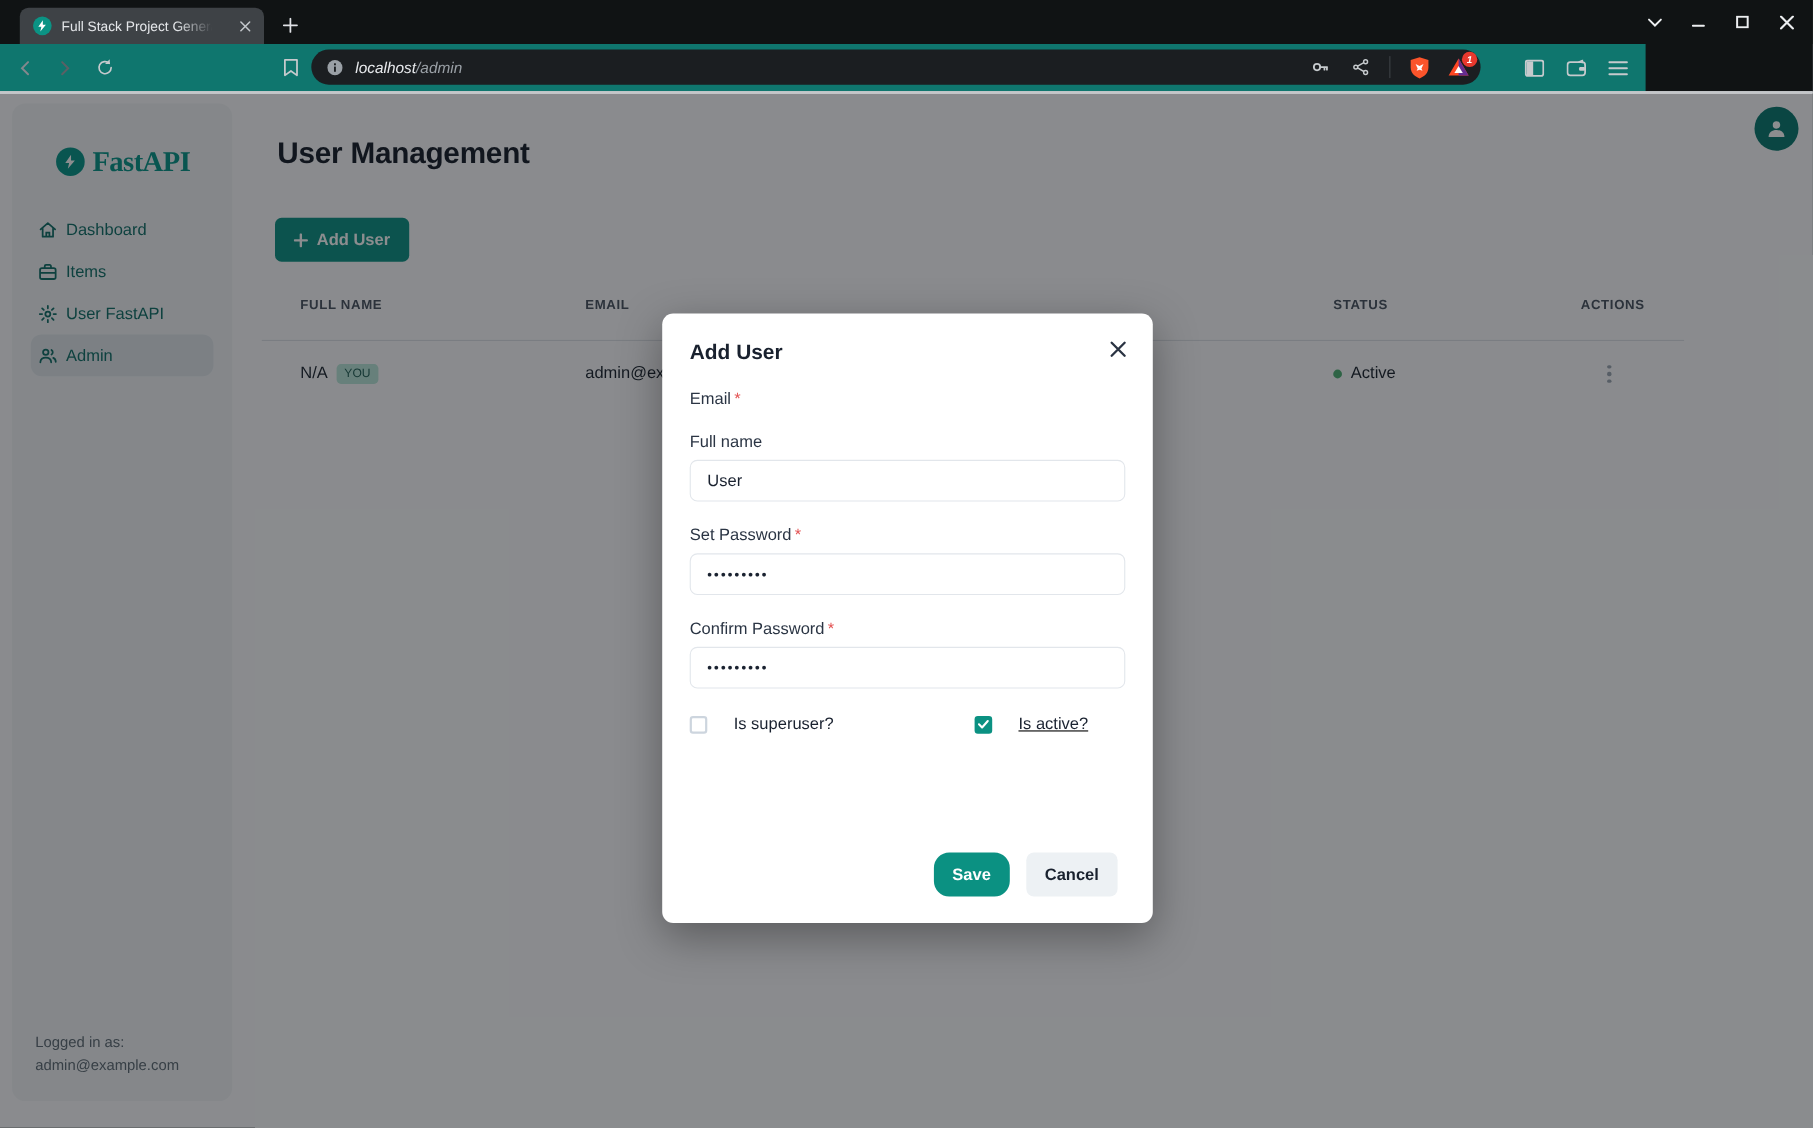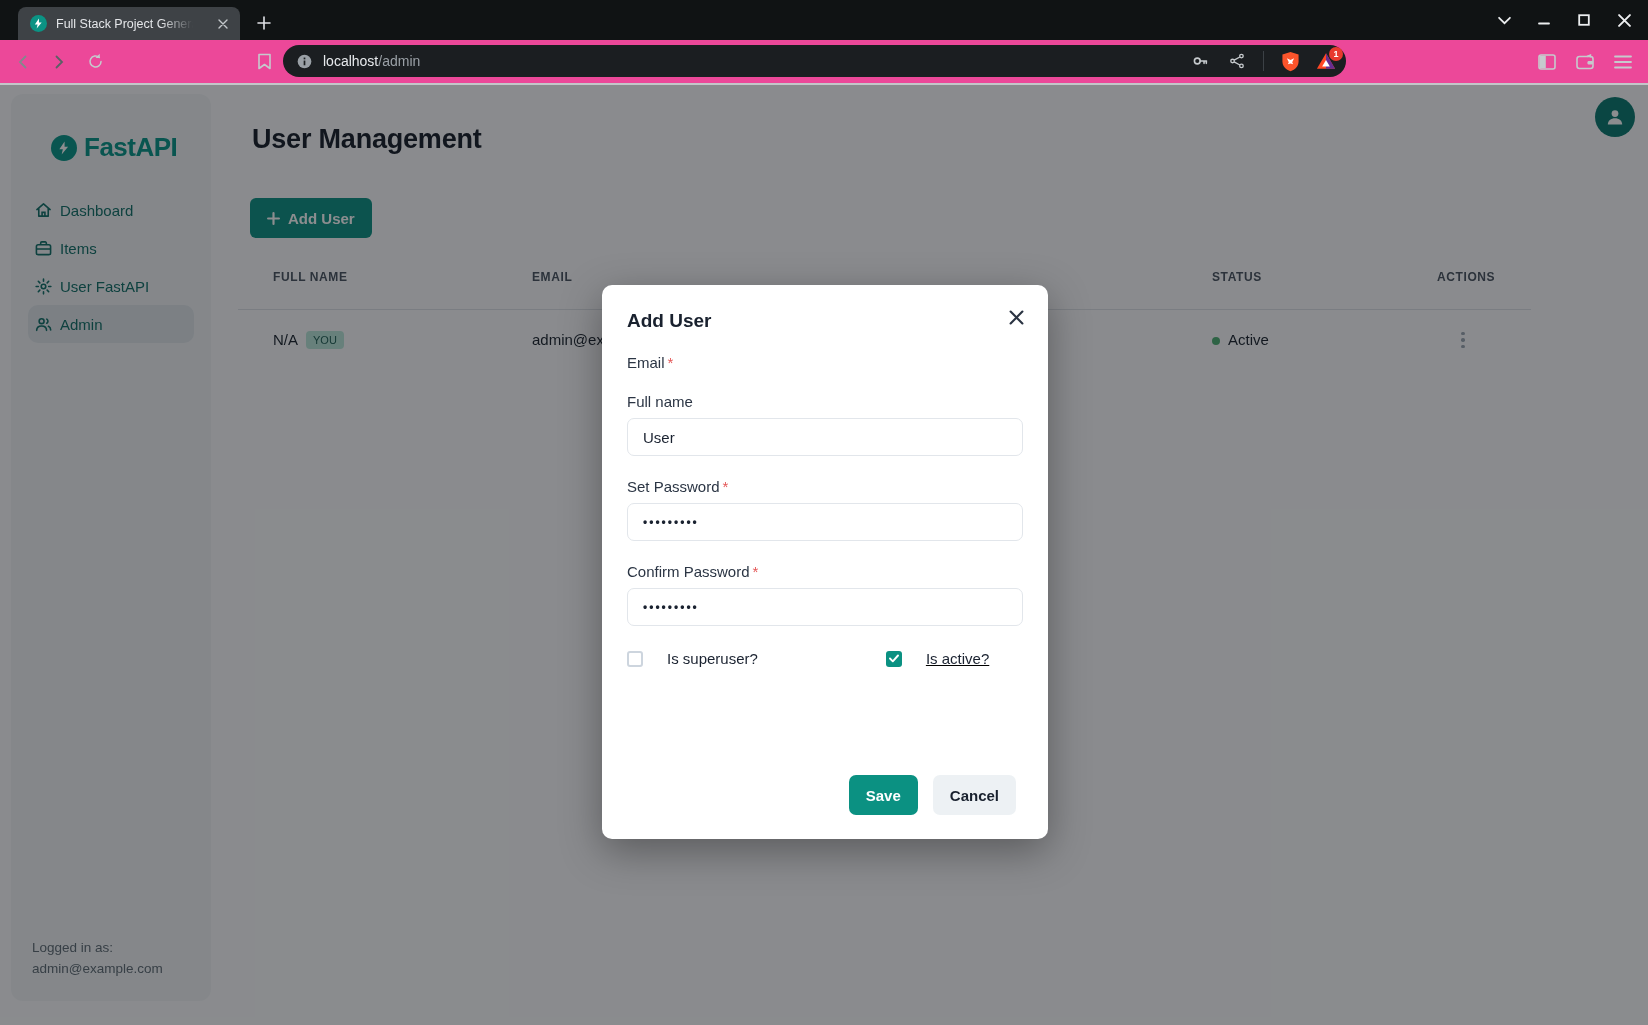--- a/index.html
+++ b/index.html
@@ -14,21 +14,21 @@
   .favicon { width:17px; height:17px; border-radius:50%; background:#0b9384; display:flex;
              align-items:center; justify-content:center; flex:none; }
   .tab-title { color:#e4e6e9; font-size:12.5px; margin-left:9px; white-space:nowrap; overflow:hidden;
                width:140px; -webkit-mask-image:linear-gradient(to right,#000 75%,transparent 98%);
                mask-image:linear-gradient(to right,#000 75%,transparent 98%); }
   .tab-close { margin-left:auto; color:#c3c7cb; width:18px; height:18px; display:flex; align-items:center; justify-content:center; }
   .newtab { position:absolute; left:252px; top:11px; width:24px; height:24px; display:flex; align-items:center; justify-content:center; }
   .win-controls { position:absolute; right:0; top:0; height:40px; display:flex; align-items:center; gap:16px; padding-right:12px; }
   .winbtn { width:24px; height:24px; display:flex; align-items:center; justify-content:center; color:#eceef0; }
 
-  .toolbar { position:absolute; left:0; top:40px; width:1648px; height:43px; background:#ec4899; display:flex; align-items:center; }
+  .toolbar { position:absolute; left:0; top:40px; width:1496px; height:43px; background:#0f766e; display:flex; align-items:center;font-style:italic; }
   .nav-icons { display:flex; align-items:center; gap:14px; padding-left:12px; width:270px; }
   .tool-ic { width:22px; height:22px; display:flex; align-items:center; justify-content:center; }
   .urlbar { position:absolute; left:283px; top:5px; width:1063px; height:32px; background:#1b1e21;
             border-radius:16px; display:flex; align-items:center; padding:0 10px 0 10px; }
   .url-text { font-size:14px; margin-left:8px; color:#e8eaed; }
   .url-text .path { color:#9aa0a6; }
   .url-right { margin-left:auto; display:flex; align-items:center; gap:15px; }
   .divider { width:1px; height:20px; background:#3c4146; }
   .bat-wrap { position:relative; }
   .badge { position:absolute; top:-5px; right:-7px; min-width:14px; height:14px; background:#e8392e;
@@ -36,21 +36,21 @@
            justify-content:center; padding:0 3px; }
   .toolbar-right { position:absolute; right:0; top:0; height:43px; display:flex; align-items:center; gap:16px; padding-right:14px; }
 
   
   .page { position:absolute; left:0; top:83px; width:1648px; height:942px; background:#fbfcfd; }
   .page-top-line { position:absolute; left:0; top:0; width:100%; height:2px; background:#c3c6c9; z-index:60; }
 
   .sidebar { position:absolute; left:11px; top:11px; width:200px; height:907px; background:#f1f4f6; border-radius:12px; }
   .logo-row { display:flex; align-items:center; gap:7px; margin:38px 0 0 40px; }
   .logo-circle { width:26px; height:26px; border-radius:50%; background:#049486; display:flex; align-items:center; justify-content:center; }
-  .logo-text { color:#049486; font-size:26px; font-weight:600; letter-spacing:-0.5px; }
+  .logo-text { color:#049486; font-size:26px; font-weight:600; letter-spacing:-0.5px;font-family:Liberation Serif, serif; }
   .nav { margin-top:28px; }
   .nav-item { display:flex; align-items:center; gap:8px; height:38px; margin:0 17px; padding-left:7px;
               border-radius:10px; color:#0e6e66; font-size:15px; }
   .nav-item.active { background:#e0e6ea; }
   .nav-item .ni { width:17px; height:17px; flex:none; }
   .loggedin { position:absolute; left:21px; bottom:22px; color:#5d6a73; font-size:13.5px; line-height:21px; }
 
   .avatar { position:absolute; left:1595px; top:14px; width:40px; height:40px; border-radius:50%;
             background:#07786e; display:flex; align-items:center; justify-content:center; }
 
@@ -85,21 +85,21 @@
             padding:0 15px; font-size:15px; color:#1a2230; font-family:inherit; background:#fff; outline:none; }
   .finput.pw { font-size:12px; letter-spacing:2px; font-weight:700; }
   .cb-row { margin-top:24px; display:flex; align-items:center; }
   .cb-group { display:flex; align-items:center; gap:24px; }
   .cb-group.second { margin-left:128px;text-decoration:underline; }
   .cb { width:16px; height:16px; border-radius:3px; border:2px solid #cdd5de; background:#fff; }
   .cb.checked { border:none; background:#0b9182; display:flex; align-items:center; justify-content:center; }
   .cb-label { font-size:15px; color:#1a2230; }
   .btn-row { position:absolute; right:32px; bottom:24px; display:flex; gap:15px; }
   .btn { height:40px; border:none; border-radius:7px; font-size:15px; font-weight:700; font-family:inherit; padding:0 17px; }
-  .btn.save { background:#0b9182; color:#fff; }
+  .btn.save { background:#0b9182; color:#fff;border-radius:14px; }
   .btn.cancel { background:#edf1f4; color:#19212e; }
 </style>
 </head>
 <body>
 
 <div class="tabstrip">
   <div class="tab">
     <span class="favicon">
       <svg width="11" height="11" viewBox="0 0 24 24">
           <path d="M13 1 4 14h6l-2 9 11-13h-6z" fill="#fff"></path>

